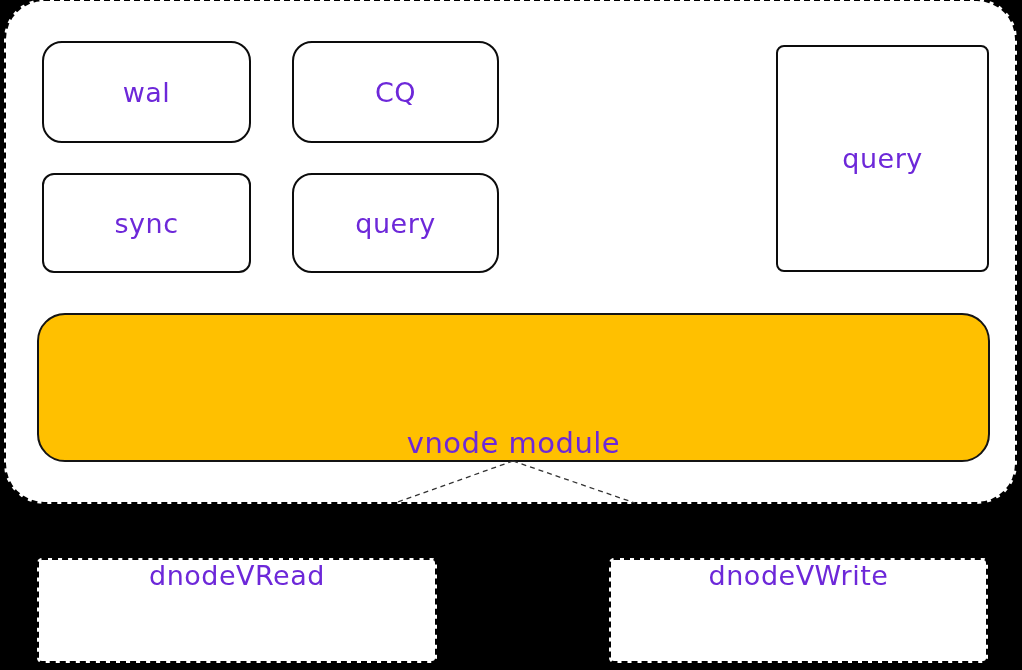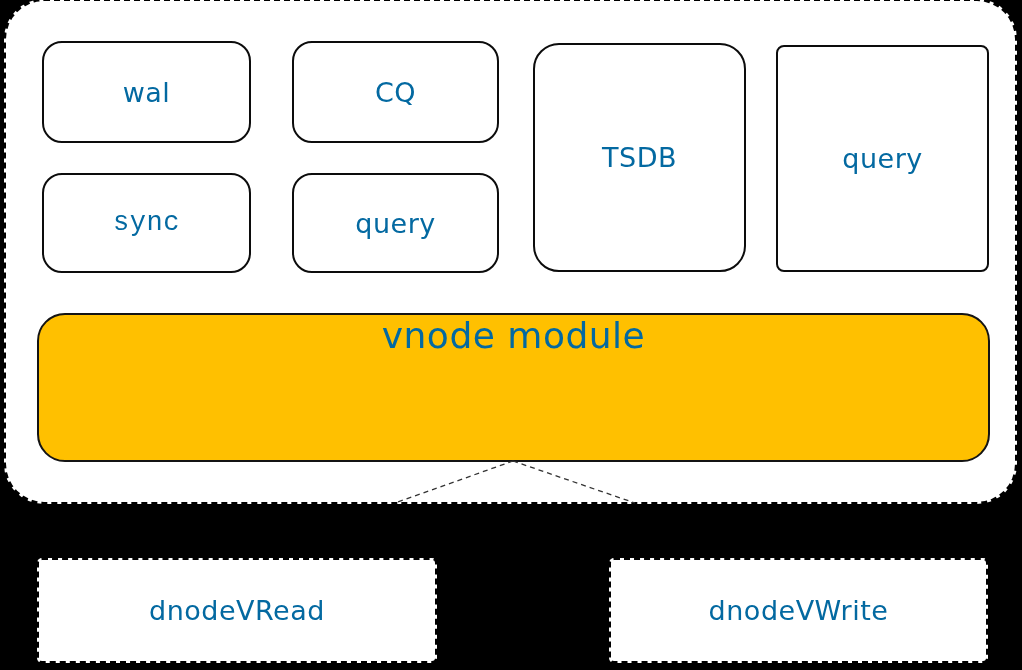--- a/index.html
+++ b/index.html
@@ -7,21 +7,21 @@
     padding: 0;
     background: #000;
   }
   .stage {
     position: relative;
     width: 1022px;
     height: 670px;
     background: #000;
     overflow: hidden;
     font-family: "DejaVu Sans", "Liberation Sans", sans-serif;
-    color: #0369a1;
+    color: #6d28d9;
   }
   
   .vnode-container {
     position: absolute;
     left: 4px;
     top: -1px;
     width: 1013px;
     height: 505px;
     box-sizing: border-box;
     background: #ffffff;
@@ -35,59 +35,58 @@
     background: #ffffff;
     border: 2px solid #0c0c0c;
     display: flex;
     align-items: center;
     justify-content: center;
     font-size: 27px;
     letter-spacing: 0.5px;
   }
   .box-wal    { left: 42px;  top: 41px;  width: 209px; height: 102px; border-radius: 20px; }
   .box-cq     { left: 292px; top: 41px;  width: 207px; height: 102px; border-radius: 20px; }
-  .box-sync   { left: 42px;  top: 173px; width: 209px; height: 100px; border-radius: 20px; font-family: Liberation Mono, monospace; }
+  .box-sync   { left: 42px;  top: 173px; width: 209px; height: 100px; border-radius: 12px; }
   .box-events { left: 292px; top: 173px; width: 207px; height: 100px; border-radius: 20px; }
   .box-tsdb   { left: 533px; top: 43px;  width: 213px; height: 229px; border-radius: 26px; }
   .box-query  { left: 776px; top: 45px;  width: 213px; height: 227px; border-radius: 8px; }
   
   .vnode-bar {
     position: absolute;
     left: 37px;
     top: 313px;
     width: 953px;
     height: 149px;
     box-sizing: border-box;
     background: #FFC000;
     border: 2px solid #141414;
     border-radius: 28px;
     display: flex;
-    align-items: flex-start;
+    align-items: flex-end;
     justify-content: center;
-    font-size: 36px;
+    font-size: 29px;
     letter-spacing: 0.5px;
   }
   
   .connectors {
     position: absolute;
     left: 0;
     top: 0;
     width: 1022px;
     height: 670px;
     pointer-events: none;
   }
   
   .queue-box {
     position: absolute;
     box-sizing: border-box;
     background: #ffffff;
     border: 2.5px dashed #000;
     border-radius: 5px;
     display: flex;
-    align-items: center;
     justify-content: center;
     font-size: 27px;
     letter-spacing: 0.5px;
   }
   .box-dnodevread  { left: 37px;  top: 558px; width: 400px; height: 105px; }
   .box-dnodevwrite { left: 609px; top: 558px; width: 379px; height: 105px; }
 </style>
 </head>
 <body>
 
@@ -107,23 +106,20 @@
   </div>
 
   <div class="module-box box-sync">
     <span>sync</span>
   </div>
 
   <div class="module-box box-events">
     <span>query</span>
   </div>
 
-  <div class="module-box box-tsdb">
-    <span>TSDB</span>
-  </div>
 
   <div class="module-box box-query">
     <span>query</span>
   </div>
 
   <div class="vnode-bar">
     <span>vnode module</span>
   </div>
 
   <svg class="connectors" viewBox="0 0 1022 670" xmlns="http://www.w3.org/2000/svg">

